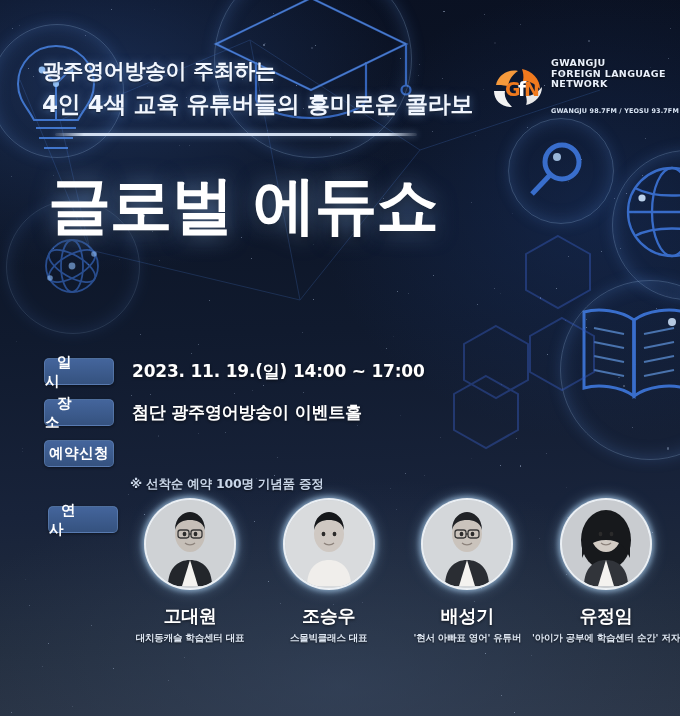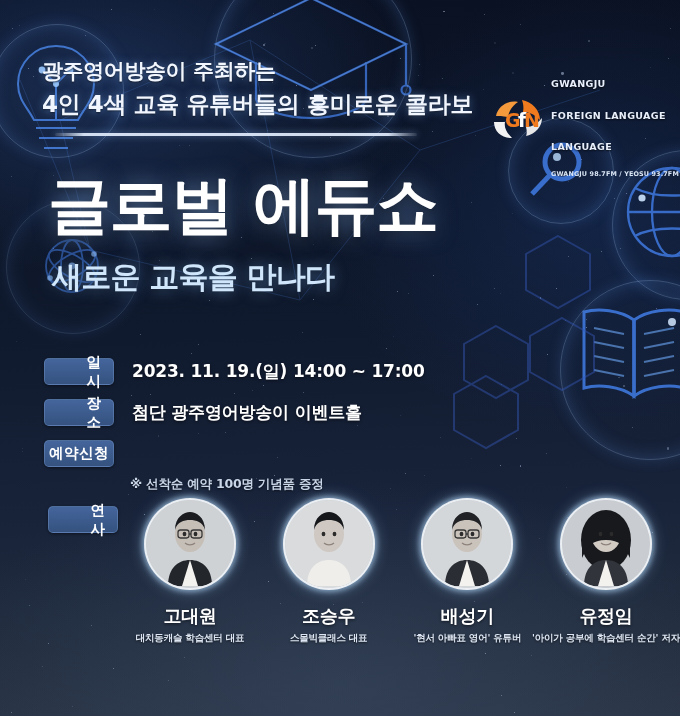--- a/index.html
+++ b/index.html
@@ -45,21 +45,20 @@
     box-shadow:0 0 7px rgba(160,200,255,.45);
   }
   
   .logo{position:absolute;left:492px;top:58px;display:flex;align-items:center;gap:7px;}
   .logo-mark{position:relative;width:52px;height:44px;flex:none;}
   .logo-text{display:flex;flex-direction:column;justify-content:center;}
   .logo-text .l{
     color:#e9f0fb;font-size:9.5px;line-height:10.5px;font-weight:700;
     letter-spacing:.35px;white-space:nowrap;
     text-shadow:0 1px 2px rgba(0,0,0,.7);
-    margin-top:21px;
   }
   .logo-text .freq{
     color:#dbe6f5;font-size:6.4px;line-height:9px;font-weight:700;
     letter-spacing:.15px;margin-top:17px;white-space:nowrap;
   }
   
   .title{
     position:absolute;left:48px;top:168px;
     font-size:63px;line-height:76px;font-weight:700;color:#ffffff;
     letter-spacing:-1.5px;white-space:nowrap;
@@ -75,21 +74,20 @@
   .info{position:absolute;left:44px;top:358px;width:600px;}
   .info-row{display:flex;align-items:flex-start;margin-bottom:14px;}
   .badge{
     flex:none;width:68px;height:25px;border-radius:5px;
     background:linear-gradient(180deg,#44659c 0%,#35527f 100%);
     border:1px solid rgba(140,175,225,.30);
     color:#ffffff;font-size:14.5px;font-weight:700;
     display:flex;align-items:center;justify-content:center;
     letter-spacing:.5px;
     box-shadow:0 1px 3px rgba(0,0,0,.45);
-    text-align:right;
   }
   .badge.spaced{letter-spacing:12px;text-indent:12px;}
   .info-val{
     margin-left:18px;color:#ffffff;font-size:17px;line-height:26px;
     font-weight:700;letter-spacing:-.2px;white-space:nowrap;
     text-shadow:0 1px 3px rgba(0,0,0,.6);
   }
   .note{
     margin-left:86px;margin-top:-7px;
     color:#c9d6e8;font-size:12.5px;line-height:20px;font-weight:700;
@@ -439,27 +437,26 @@
           <path d="M34 40 C44 38 50 30 50 22 C45 28 40 31 34 31 C35 35 35 38 34 40 Z" fill="#e8e8e8"></path>
           <text x="13" y="31" font-family="'DejaVu Sans','Liberation Sans',sans-serif" font-size="19" font-weight="700" fill="#f07a1e">G</text>
           <text x="26" y="31" font-family="'DejaVu Sans','Liberation Sans',sans-serif" font-size="19" font-weight="700" fill="#ffffff">f</text>
           <text x="32" y="31" font-family="'DejaVu Sans','Liberation Sans',sans-serif" font-size="19" font-weight="700" fill="#f07a1e">N</text>
         </g>
       </svg>
     </div>
     <div class="logo-text">
       <div class="l">GWANGJU</div>
       <div class="l">FOREIGN LANGUAGE</div>
-      <div class="l">LANGUAGE</div>
+      <div class="l">NETWORK</div>
       <div class="freq">GWANGJU 98.7FM / YEOSU 93.7FM</div>
     </div>
   </div>
 
   <div class="title">글로벌 에듀쇼</div>
-  <div class="subtitle">새로운 교육을 만나다</div>
 
   <div class="info" id="info-block">
       <div class="info-row">
         <div class="badge spaced">일 시</div>
         <div class="info-val">2023. 11. 19.(일) 14:00 ~ 17:00</div>
       </div>
       <div class="info-row">
         <div class="badge spaced">장 소</div>
         <div class="info-val">첨단 광주영어방송이 이벤트홀</div>
       </div>

